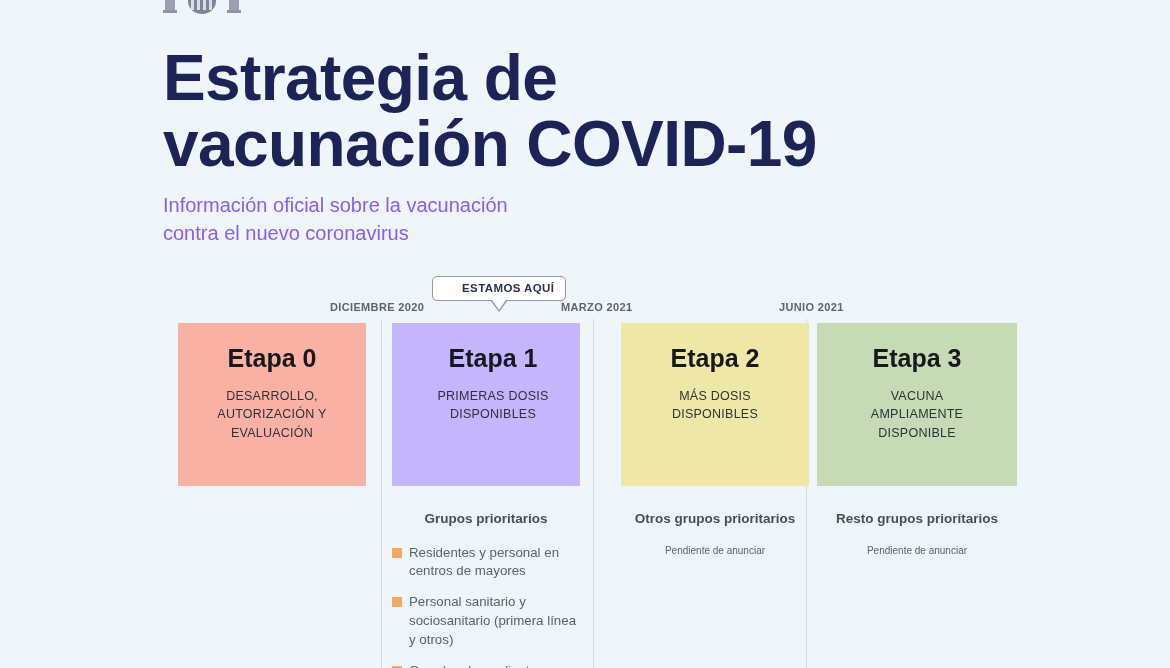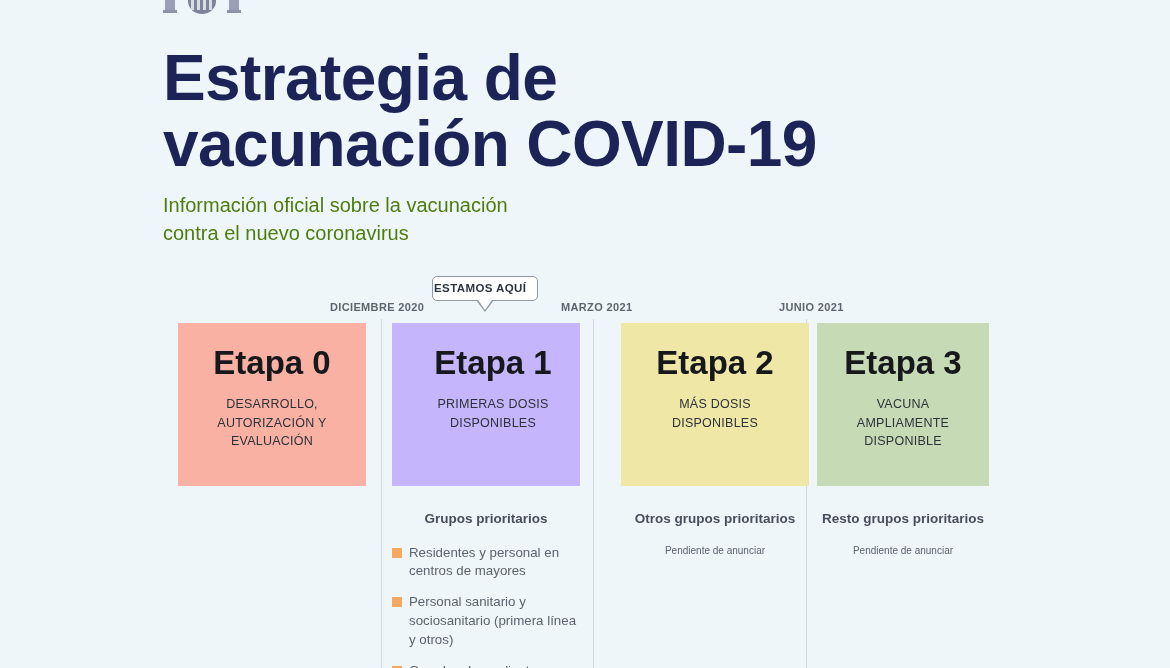--- a/index.html
+++ b/index.html
@@ -48,21 +48,21 @@
     font-weight: bold;
     color: #1b2357;
     letter-spacing: -0.6px;
     margin: 0;
     white-space: pre-line;
   }
   .subtitle {
     margin: 13px 0 0 0;
     font-size: 20px;
     line-height: 1.42;
-    color: #4d7c0f;
+    color: #8b5cf6;
     white-space: pre-line;
   }
 
   
   .timeline-labels {
     position: absolute;
     top: 301px;
     left: 0;
     width: 1170px;
     height: 16px;
@@ -80,21 +80,21 @@
   .tl-2 { left: 779px; }
 
   
   .here-badge {
     position: absolute;
     left: 432px;
     top: 276px;
     background: #ffffff;
     border: 1.4px solid #8f9aa6;
     border-radius: 5px;
-    padding: 5px 11px 6px 1px;
+    padding: 5px 11px 6px 29px;
     font-size: 11.5px;
     font-weight: bold;
     letter-spacing: 0.4px;
     color: #2c3440;
     white-space: nowrap;
     z-index: 6;
   }
   .here-badge .tail-outer,
   .here-badge .tail-inner {
     position: absolute;
@@ -136,36 +136,36 @@
     width: 1170px;
     height: 345px;
   }
   .stage-col {
     position: absolute;
     top: 0;
   }
   .col-0 { left: 178px; width: 188px; }
   .col-1 { left: 392px; width: 188px; }
   .col-2 { left: 605px; width: 188px; padding-left: 16px; }
-  .col-3 { left: 817px; width: 172px; }
+  .col-3 { left: 817px; width: 200px; }
 
   .stage-card {
     width: 100%;
     height: 163px;
     box-sizing: border-box;
     padding: 22px 10px 0 10px;
     text-align: center;
   }
   .card-0 { background: #f9b1a4; }
   .card-1 { background: #c4b5fd; padding-left: 24px; }
   .card-2 { background: #efe7a6; }
   .card-3 { background: #c6dbb5; }
 
   .stage-name {
-    font-size: 33px;
+    font-size: 25px;
     font-weight: bold;
     color: #16181c;
     margin: 0 0 14px 0;
     line-height: 1.1;
   }
   .stage-desc {
     font-size: 12.5px;
     line-height: 1.48;
     color: #2d3238;
     letter-spacing: 0.25px;

